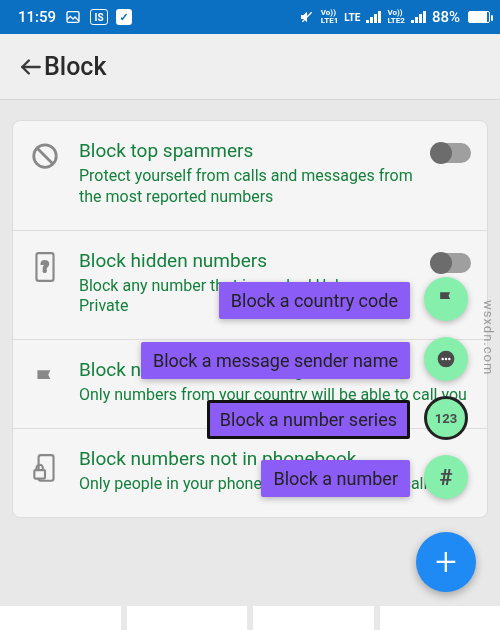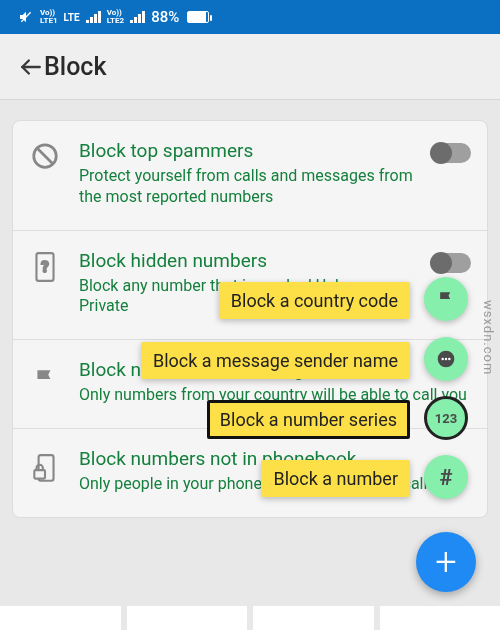--- a/index.html
+++ b/index.html
@@ -123,21 +123,21 @@
     position:absolute; width:44px;height:44px;border-radius:50%;
     background:#86efac; color:#4a4a4a;
     display:flex;align-items:center;justify-content:center;
     right: 32px;
     box-shadow: 0 2px 6px rgba(0,0,0,.25);
     font-weight:700;
   }
   .mini-fab.ring { box-shadow:none; border:3px solid #222; }
   .tip {
     position:absolute;
-    background:#fde047;
+    background:#8b5cf6;
     padding: 8px 12px;
     font-size:18px;
     color:#222;
     border-radius:2px;
     box-shadow: 0 2px 6px rgba(0,0,0,.25);
     white-space: nowrap;
   }
   .tip.boxed { box-shadow:none; border:3px solid #111; padding:6px 10px;margin-left:16px; }
 
   
@@ -153,20 +153,31 @@
   .wm {
     position:absolute; right:4px; top: 300px;
     writing-mode: vertical-rl;
     font-size:13px; color:#9a9a9a; letter-spacing:1px;
   }
 </style>
 </head>
 <body>
 
 <div class="statusbar">
+  <div class="left">
+    <span>11:59</span>
+    <span class="status-icon">
+      <svg width="18" height="16" viewBox="0 0 24 24" fill="none" stroke="#fff" stroke-width="2">
+          <rect x="3" y="4" width="18" height="16" rx="2"></rect>
+          <path d="M3 16l5-5 4 4 3-3 6 6"></path>
+        </svg>
+    </span>
+    <span class="is-badge">IS</span>
+    <span class="check-badge">✓</span>
+  </div>
   <div class="right">
     <span class="status-icon">
       <svg width="16" height="16" viewBox="0 0 24 24" fill="#fff">
           <path d="M3 9v6h4l5 5V4L7 9H3z"></path>
           <path d="M19 5L5 19" stroke="#fff" stroke-width="2"></path>
         </svg>
     </span>
     <span class="stack">
       <span>Vo))</span>
         <span>LTE1</span>

